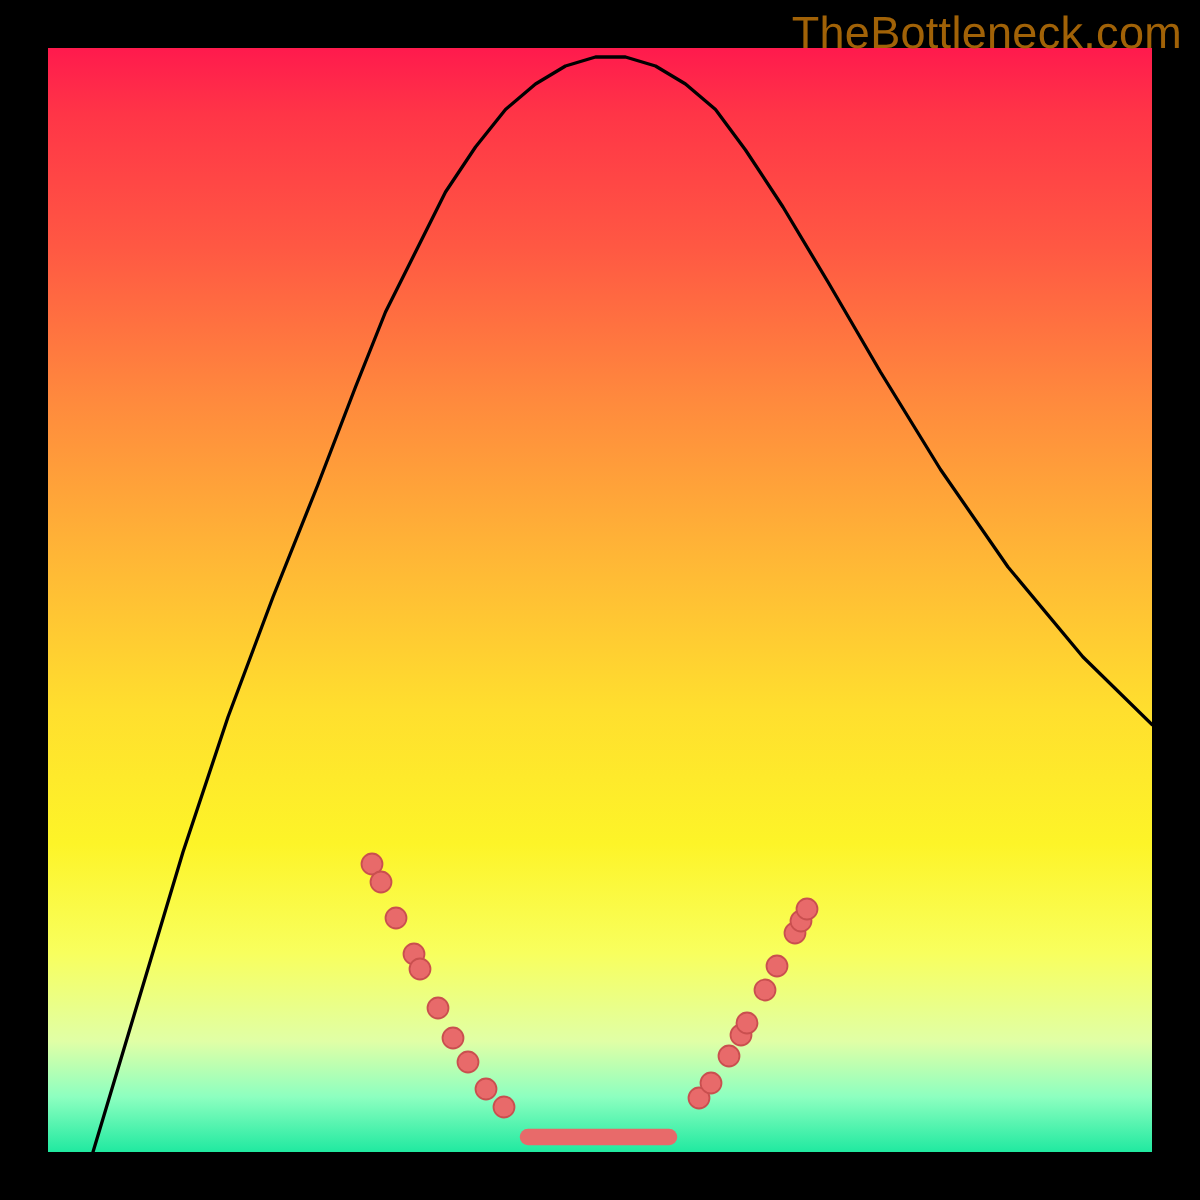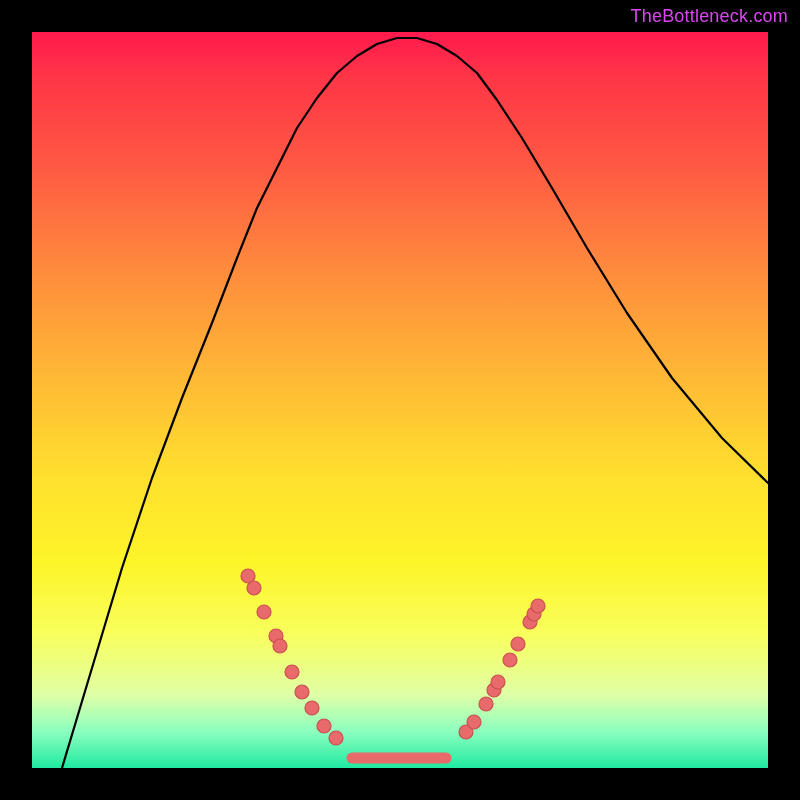--- a/index.html
+++ b/index.html
@@ -28,22 +28,22 @@
       #f8ff5e 82%,
       #e0ffa6 90%,
       #8dffc0 95%,
       #20e9a0 100%
     );
   }
   .watermark {
     position: absolute;
     top: 6px;
     right: 12px;
-    color: #d946ef;
-    font-size: 18px;
+    color: #a16207;
+    font-size: 30px;
     font-weight: 500;
     letter-spacing: 0.2px;
   }
   svg.plot {
     position: absolute;
     left: 0;
     top: 0;
     width: 736px;
     height: 736px;
   }

